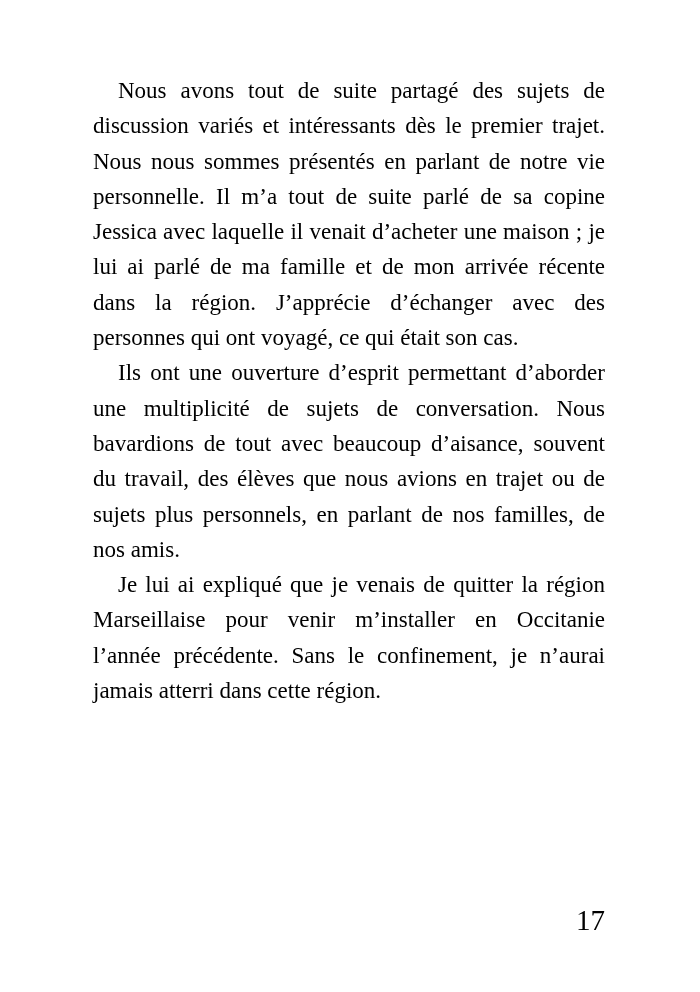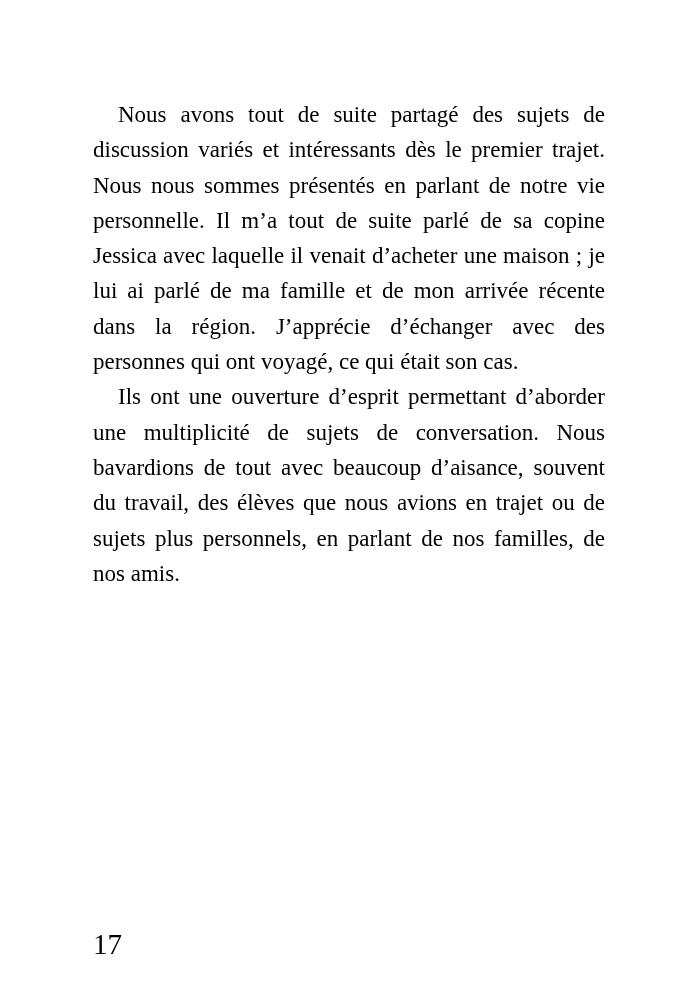--- a/index.html
+++ b/index.html
@@ -15,21 +15,20 @@
     color: #000000;
     overflow: hidden;
   }
   .page {
     position: absolute;
     left: 0;
     top: 0;
     width: 700px;
     height: 748px;
     background: #ffffff;
-    margin-top: 24px;
   }
   .text-block {
     position: absolute;
     left: 93px;
     top: 73px;
     width: 512px;
     font-size: 23px;
     line-height: 35.3px;
     text-align: justify;
     text-justify: inter-word;
@@ -38,27 +37,28 @@
   .text-block p {
     margin: 0;
     padding: 0;
     text-indent: 25px;
   }
   .page-number {
     position: absolute;
     left: 93px;
     top: 905px;
     width: 512px;
-    text-align: left;
+    text-align: right;
     font-size: 29px;
     line-height: 1.1;
   }
 </style>
 </head>
 <body>
 
 <div class="page">
   <div class="text-block">
     <p>Nous avons tout de suite partagé des sujets de discussion variés et intéressants dès le premier trajet. Nous nous sommes présentés en parlant de notre vie personnelle. Il m’a tout de suite parlé de sa copine Jessica avec laquelle il venait d’acheter une maison ; je lui ai parlé de ma famille et de mon arrivée récente dans la région. J’apprécie d’échanger avec des personnes qui ont voyagé, ce qui était son cas.</p>
     <p>Ils ont une ouverture d’esprit permettant d’aborder une multiplicité de sujets de conversation. Nous bavardions de tout avec beaucoup d’aisance, souvent du travail, des élèves que nous avions en trajet ou de sujets plus personnels, en parlant de nos familles, de nos amis.</p>
+    <p>Je lui ai expliqué que je venais de quitter la région Marseillaise pour venir m’installer en Occitanie l’année précédente. Sans le confinement, je n’aurai jamais atterri dans cette région.</p>
   </div>
   <div class="page-number">17</div>
 </div>
 
 </body></html>

